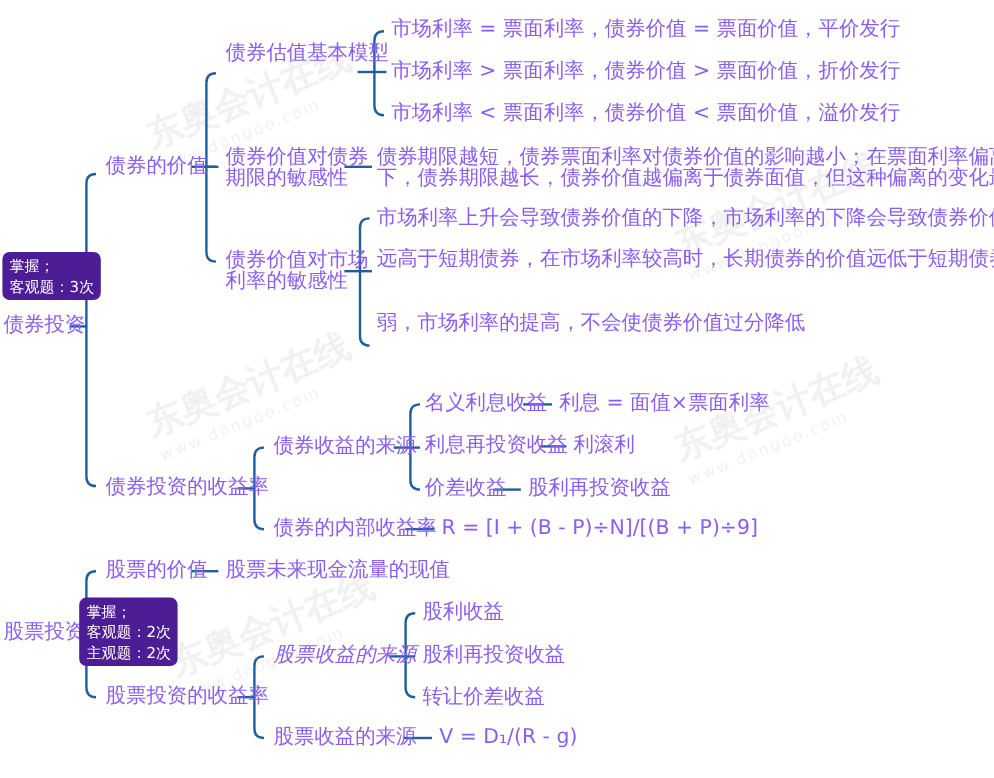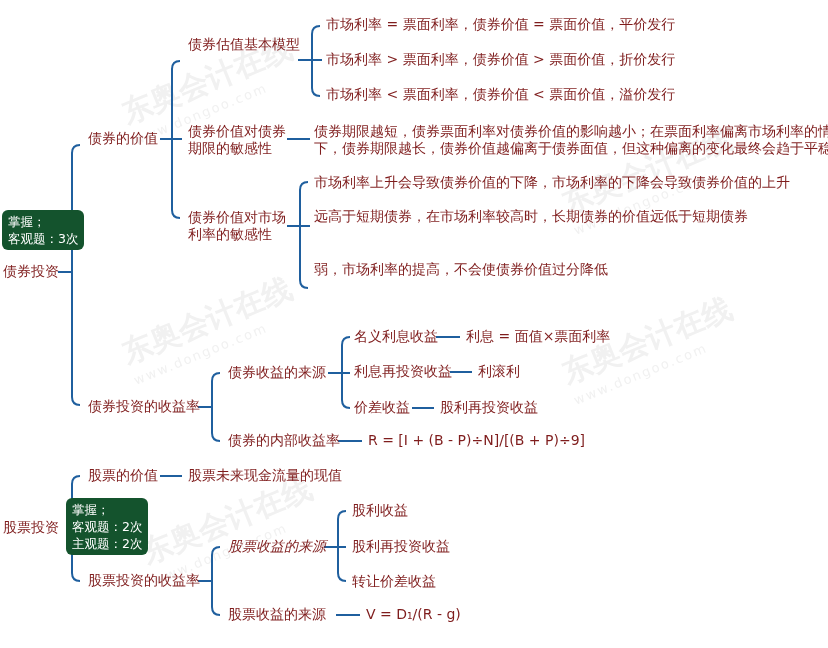--- a/index.html
+++ b/index.html
@@ -1,21 +1,21 @@
 <!DOCTYPE html>
 <html><head>
 <meta charset="utf-8">
 <style>
   html, body { margin: 0; padding: 0; background: #ffffff; }
   body { width: 828px; height: 648px; position: relative; overflow: hidden;
          font-family: "DejaVu Sans", "Liberation Sans", sans-serif; color: #333333; }
-  .t { position: absolute; font-size: 14px; line-height: 17px; white-space: nowrap; color: #7f1d1d; }
+  .t { position: absolute; font-size: 17px; line-height: 17px; white-space: nowrap; color: #8b5cf6; }
   svg.lines { position: absolute; left: 0; top: 0; width: 828px; height: 648px; }
   svg.lines path, svg.lines line { stroke: #1f5f9e; stroke-width: 2; fill: none; }
-  .badge { position: absolute; background: #14532d; color: #ffffff; border-radius: 6px;
+  .badge { position: absolute; background: #4c1d95; color: #ffffff; border-radius: 6px;
            font-size: 12.5px; line-height: 17px; padding: 3px 6px; }
   .badge span { display: block; }
   .wm { position: absolute; color: #f1f1f1; font-size: 30px; font-weight: bold; transform: rotate(-22deg);
         white-space: nowrap; pointer-events: none; }
   .wm small { display: block; font-size: 13px; font-weight: normal; letter-spacing: 2px; }
 </style>
 </head>
 <body>
 
 <div class="wm" style="left:120px;top:60px;"><span>东奥会计在线</span><small>www.dongoo.com</small></div>

